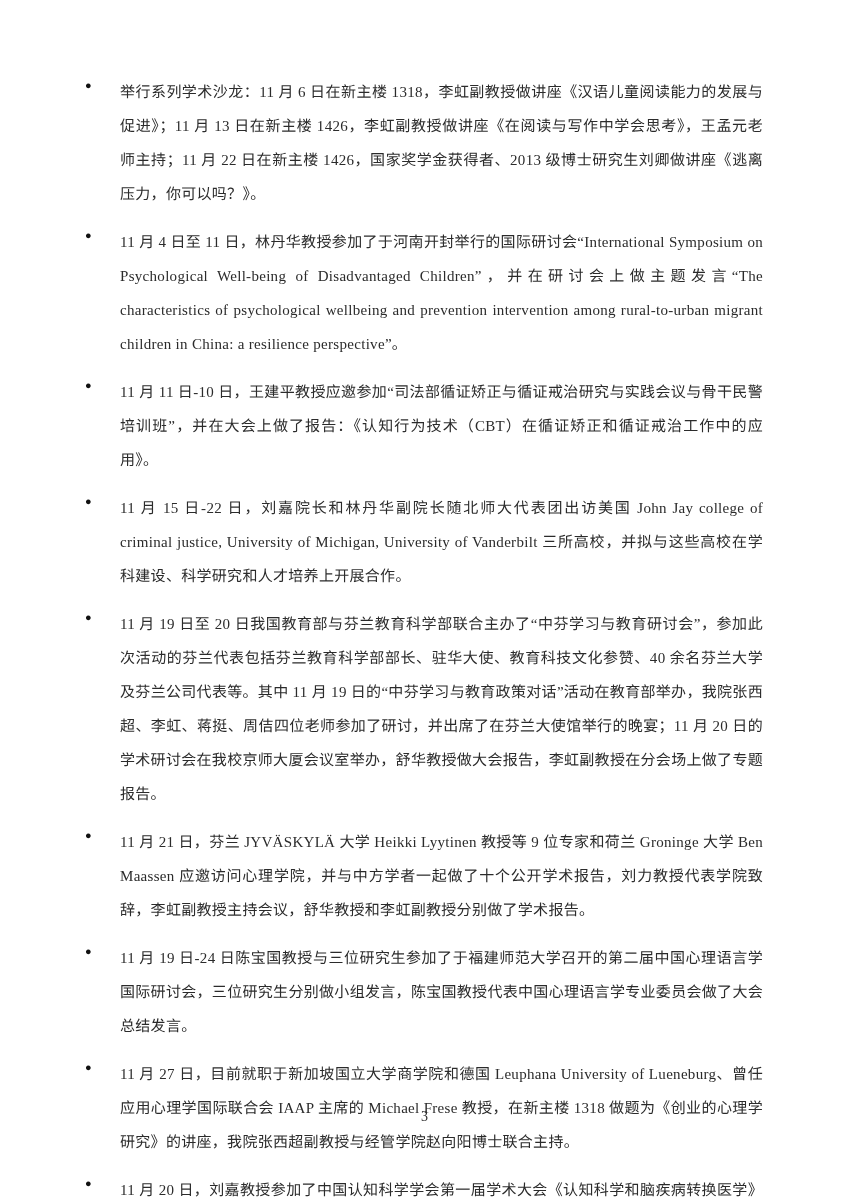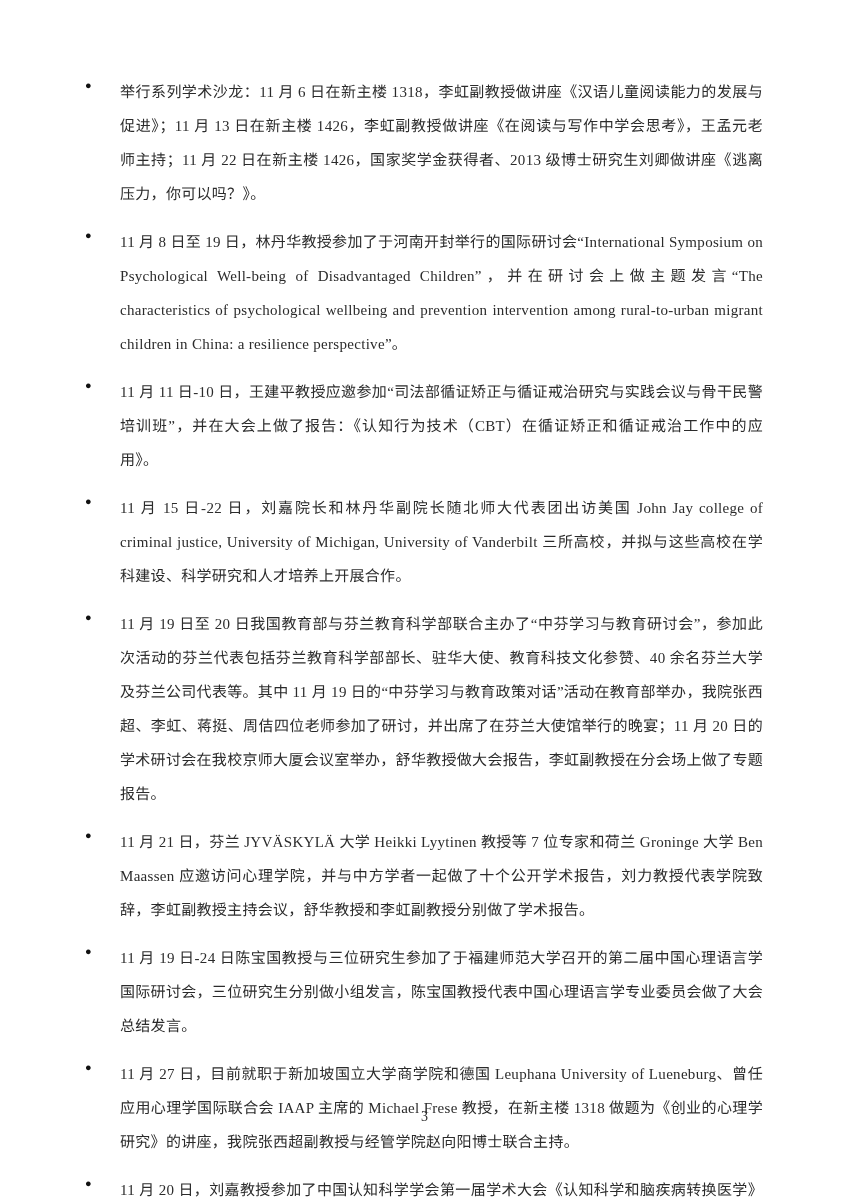--- a/index.html
+++ b/index.html
@@ -74,37 +74,37 @@
 
 <div class="page">
 
   <ul class="bullets">
     <li>
       <span class="mk">●</span>
       <p class="bt">举行系列学术沙龙：11 月 6 日在新主楼 1318，李虹副教授做讲座《汉语儿童阅读能力的发展与促进》；11 月 13 日在新主楼 1426，李虹副教授做讲座《在阅读与写作中学会思考》，王孟元老师主持；11 月 22 日在新主楼 1426，国家奖学金获得者、2013 级博士研究生刘卿做讲座《逃离压力，你可以吗？》。</p>
     </li>
     <li>
       <span class="mk">●</span>
-      <p class="bt">11 月 8 日至 19 日，林丹华教授参加了于河南开封举行的国际研讨会“International Symposium on Psychological Well-being of Disadvantaged Children”，并在研讨会上做主题发言“The characteristics of psychological wellbeing and prevention intervention among rural-to-urban migrant children in China: a resilience perspective”。</p>
+      <p class="bt">11 月 4 日至 11 日，林丹华教授参加了于河南开封举行的国际研讨会“International Symposium on Psychological Well-being of Disadvantaged Children”，并在研讨会上做主题发言“The characteristics of psychological wellbeing and prevention intervention among rural-to-urban migrant children in China: a resilience perspective”。</p>
     </li>
     <li>
       <span class="mk">●</span>
       <p class="bt">11 月 11 日-10 日，王建平教授应邀参加“司法部循证矫正与循证戒治研究与实践会议与骨干民警培训班”，并在大会上做了报告：《认知行为技术（CBT）在循证矫正和循证戒治工作中的应用》。</p>
     </li>
     <li>
       <span class="mk">●</span>
       <p class="bt">11 月 15 日-22 日，刘嘉院长和林丹华副院长随北师大代表团出访美国 John Jay college of criminal justice, University of Michigan, University of Vanderbilt 三所高校，并拟与这些高校在学科建设、科学研究和人才培养上开展合作。</p>
     </li>
     <li>
       <span class="mk">●</span>
       <p class="bt">11 月 19 日至 20 日我国教育部与芬兰教育科学部联合主办了“中芬学习与教育研讨会”，参加此次活动的芬兰代表包括芬兰教育科学部部长、驻华大使、教育科技文化参赞、40 余名芬兰大学及芬兰公司代表等。其中 11 月 19 日的“中芬学习与教育政策对话”活动在教育部举办，我院张西超、李虹、蒋挺、周佶四位老师参加了研讨，并出席了在芬兰大使馆举行的晚宴；11 月 20 日的学术研讨会在我校京师大厦会议室举办，舒华教授做大会报告，李虹副教授在分会场上做了专题报告。</p>
     </li>
     <li>
       <span class="mk">●</span>
-      <p class="bt">11 月 21 日，芬兰 JYVÄSKYLÄ 大学 Heikki Lyytinen 教授等 7 位专家和荷兰 Groninge 大学 Ben Maassen 应邀访问心理学院，并与中方学者一起做了十个公开学术报告，刘力教授代表学院致辞，李虹副教授主持会议，舒华教授和李虹副教授分别做了学术报告。</p>
+      <p class="bt">11 月 21 日，芬兰 JYVÄSKYLÄ 大学 Heikki Lyytinen 教授等 9 位专家和荷兰 Groninge 大学 Ben Maassen 应邀访问心理学院，并与中方学者一起做了十个公开学术报告，刘力教授代表学院致辞，李虹副教授主持会议，舒华教授和李虹副教授分别做了学术报告。</p>
     </li>
     <li>
       <span class="mk">●</span>
       <p class="bt">11 月 19 日-24 日陈宝国教授与三位研究生参加了于福建师范大学召开的第二届中国心理语言学国际研讨会，三位研究生分别做小组发言，陈宝国教授代表中国心理语言学专业委员会做了大会总结发言。</p>
     </li>
     <li>
       <span class="mk">●</span>
       <p class="bt">11 月 27 日，目前就职于新加坡国立大学商学院和德国 Leuphana University of Lueneburg、曾任应用心理学国际联合会 IAAP 主席的 Michael Frese 教授，在新主楼 1318 做题为《创业的心理学研究》的讲座，我院张西超副教授与经管学院赵向阳博士联合主持。</p>
     </li>
     <li>

